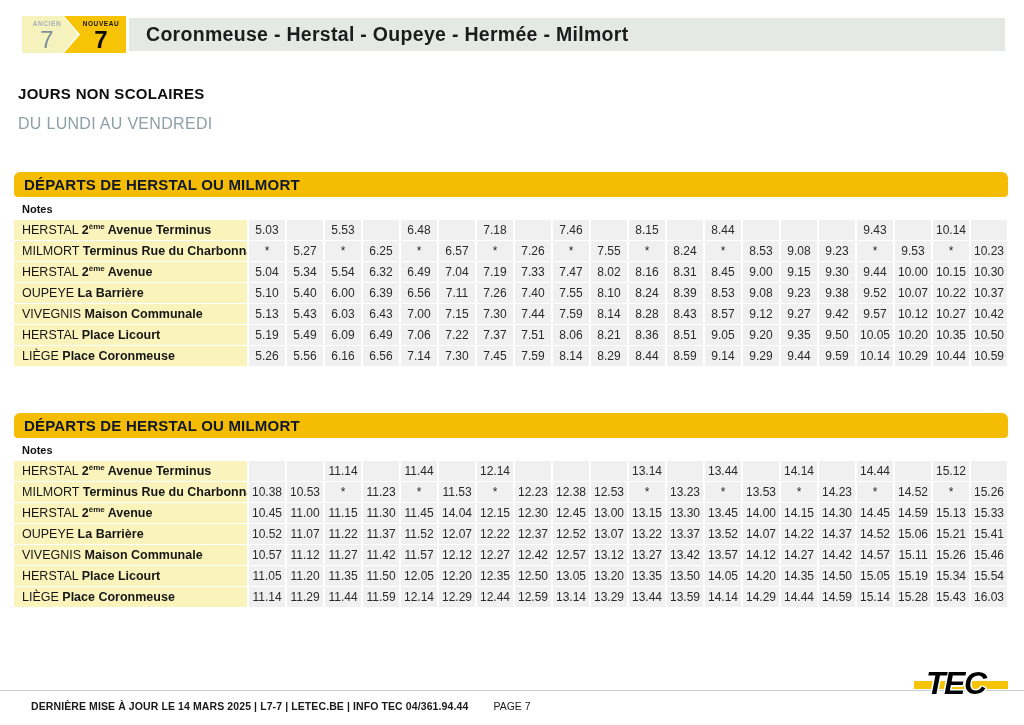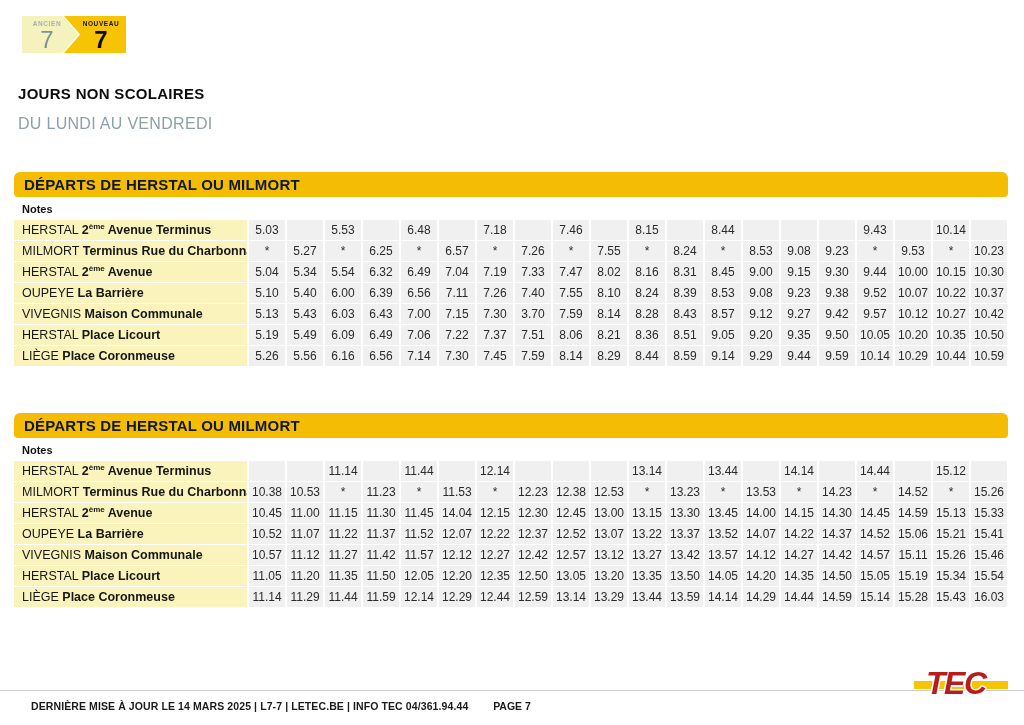--- a/index.html
+++ b/index.html
@@ -67,43 +67,46 @@
     font-size:12px; line-height:20px; text-align:center; color:#2a2a2a;
   }
   
   .footer-line { position:absolute; top:690px; left:0; width:1024px; border-top:1px solid #cccccc; }
   .footer-text {
     position:absolute; top:700px; left:31px;
     font-size:10.5px; font-weight:700; color:#1a1a1a; letter-spacing:0.1px;
   }
   .footer-page {
     position:absolute; top:700px; left:0; width:1024px; text-align:center;
-    font-size:10.5px; font-weight:700; color:#1a1a1a;
+    font-size:10.5px; font-weight:400; color:#1a1a1a;
   }
   .tec-logo { position:absolute; top:665px; right:16px; width:94px; height:38px; }
   .tec-bar { position:absolute; top:16px; left:0; right:0; height:8px; background:#f6c404; }
   .tec-text {
     position:absolute; top:0; left:12px; line-height:37px;
     font-size:32px; font-weight:700; font-style:italic; letter-spacing:-1.5px;
-    color:#b91c1c;
+    color:#000000;
     text-shadow:-1.5px 0 0 #fff, 1.5px 0 0 #fff, 0 -1.5px 0 #fff, 0 1.5px 0 #fff,
                 -1px -1px 0 #fff, 1px -1px 0 #fff, -1px 1px 0 #fff, 1px 1px 0 #fff;
   }
 </style>
 </head>
 <body>
 
 <div class="topbar">
   <div class="badge badge-ancien">
     <span class="blabel">ANCIEN</span>
     <span class="bnum">7</span>
   </div>
   <div class="badge badge-nouveau">
     <span class="blabel">NOUVEAU</span>
     <span class="bnum">7</span>
+  </div>
+  <div class="route-banner">
+    <span>Coronmeuse - Herstal - Oupeye - Hermée - Milmort</span>
   </div>
 </div>
 
 <div class="section-title">JOURS NON SCOLAIRES</div>
 <div class="section-sub">DU LUNDI AU VENDREDI</div>
 
 <div class="ttable" style="top:172px;">
   <div class="tbar">DÉPARTS DE HERSTAL OU MILMORT</div>
   <div class="notes">Notes</div>
   <div class="rows">
@@ -201,21 +204,21 @@
       </div>
       <div class="trow">
         <div class="tlabel"><span class="city">VIVEGNIS</span> <span class="stop">Maison Communale</span></div>
         <div class="tcell">5.13</div>
         <div class="tcell">5.43</div>
         <div class="tcell">6.03</div>
         <div class="tcell">6.43</div>
         <div class="tcell">7.00</div>
         <div class="tcell">7.15</div>
         <div class="tcell">7.30</div>
-        <div class="tcell">3.70</div>
+        <div class="tcell">7.44</div>
         <div class="tcell">7.59</div>
         <div class="tcell">8.14</div>
         <div class="tcell">8.28</div>
         <div class="tcell">8.43</div>
         <div class="tcell">8.57</div>
         <div class="tcell">9.12</div>
         <div class="tcell">9.27</div>
         <div class="tcell">9.42</div>
         <div class="tcell">9.57</div>
         <div class="tcell">10.12</div>

